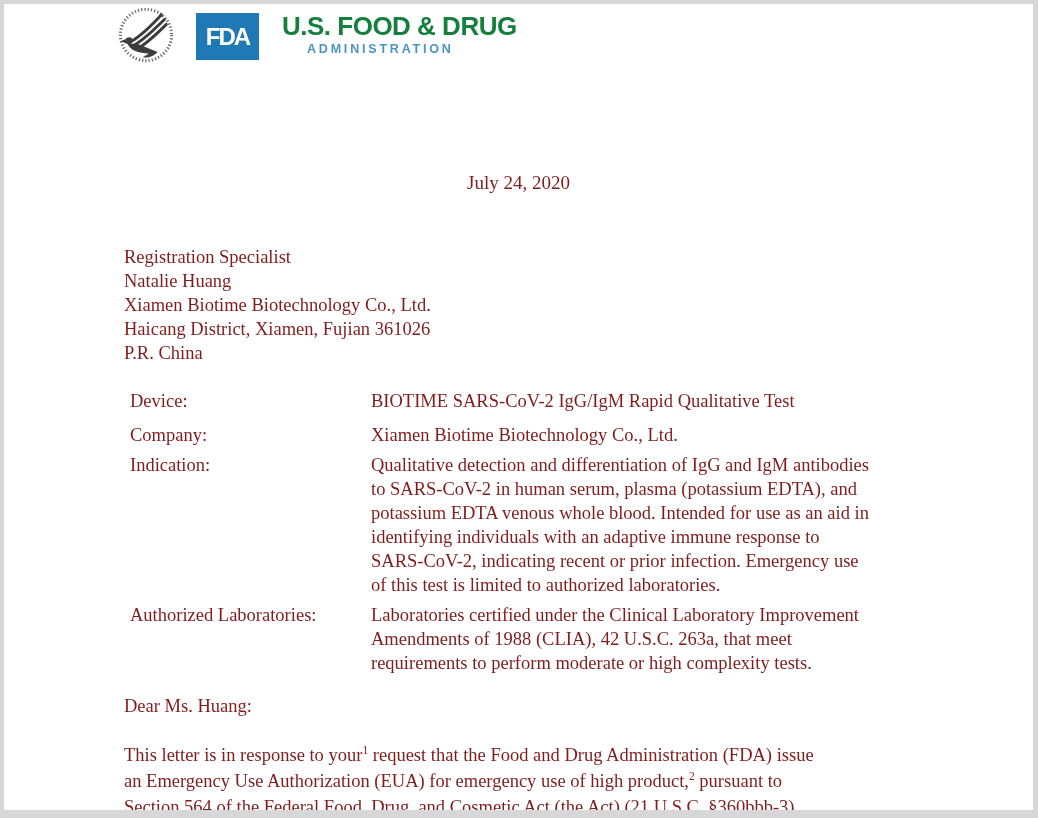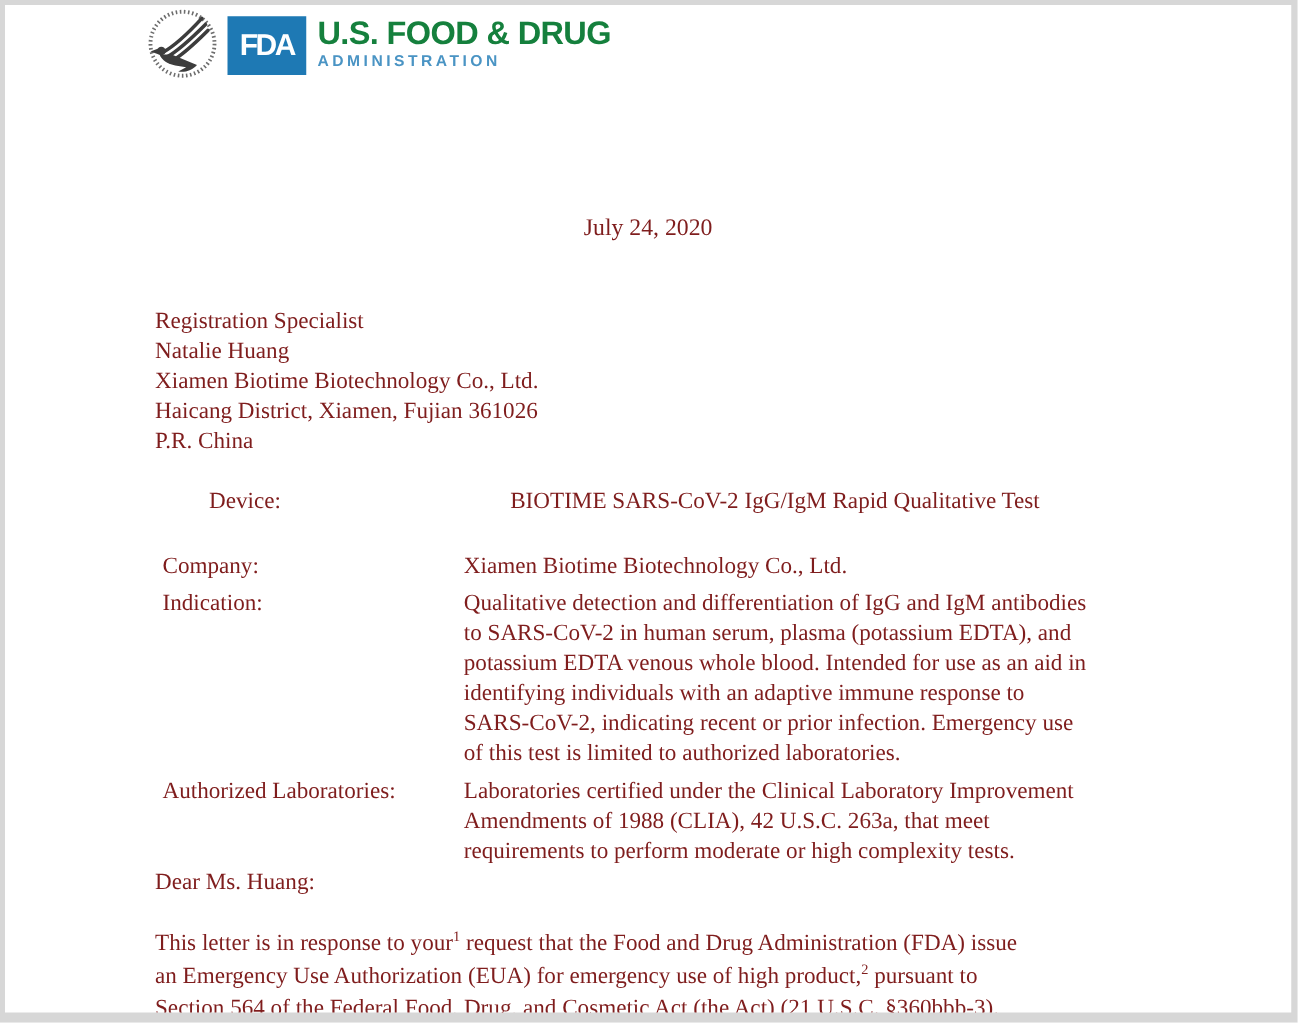--- a/index.html
+++ b/index.html
@@ -10,42 +10,42 @@
   }
   .page {
     position:absolute; inset:0; box-sizing:border-box;
     background:#ffffff;
     border:4px solid #d7d7d7;
     border-right-width:5px;
     border-bottom-width:8px;
     overflow:hidden;
   }
   
-  .masthead { position:absolute; left:113px; top:2px; display:flex; align-items:flex-start; }
+  .masthead { position:absolute; left:113px; top:2px; display:flex; align-items:flex-start;gap:14px; }
   .hhs-logo { width:58px; height:58px; display:block; }
   .fda-box {
     margin-left:7px; margin-top:7px; width:63px; height:47px;
     background:#1e79b4; color:#ffffff;
     display:flex; align-items:center; justify-content:center;
     font-family:"Liberation Sans", sans-serif; font-weight:700;
     font-size:24px; letter-spacing:-2px;
   }
   .org { margin-left:9px; margin-top:7px; font-family:"Liberation Sans", sans-serif; }
   .org-line1 { font-size:26px; font-weight:700; color:#15803d; letter-spacing:-0.5px; line-height:27px; white-space:nowrap; }
-  .org-line2 { font-size:12.5px; font-weight:700; color:#4a94c4; letter-spacing:2.8px; margin-top:2px; white-space:nowrap; }
+  .org-line2 { font-size:12.5px; font-weight:700; color:#4a94c4; letter-spacing:2.8px; margin-top:2px; white-space:nowrap;margin-left:25px; }
   
   .txt { color:#7f1d1d; font-size:18.5px; }
   .date {
     position:absolute; top:168px; left:0; width:100%;
     text-align:center; font-size:19px;
   }
   .address { position:absolute; left:120px; top:241px; line-height:24px; }
   .fields { position:absolute; left:126px; top:385px; line-height:24px; }
   .frow { display:flex; }
-  .frow-gap-lg { margin-bottom:28px;justify-content:center; }
+  .frow-gap-lg { margin-bottom:10px; }
   .frow-gap-sm { margin-bottom:6px; }
   .flabel { width:241px; flex:none; white-space:nowrap; }
   .fvalue { white-space:nowrap; }
   .salutation { position:absolute; left:120px; top:692px; }
   .body-para { position:absolute; left:120px; top:738px; line-height:26px; }
   .bline { white-space:nowrap; }
   sup.fn { font-size:11.5px; vertical-align:super; line-height:0; }
 </style>
 </head>
 <body>

